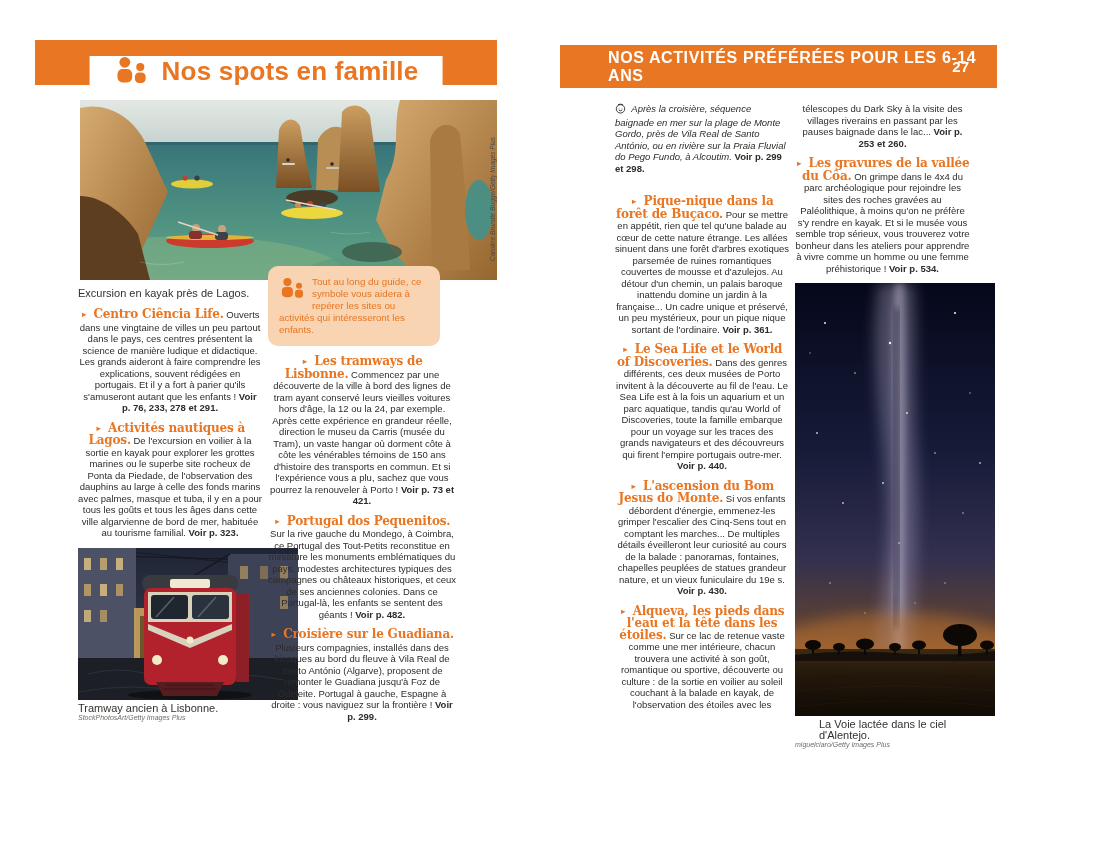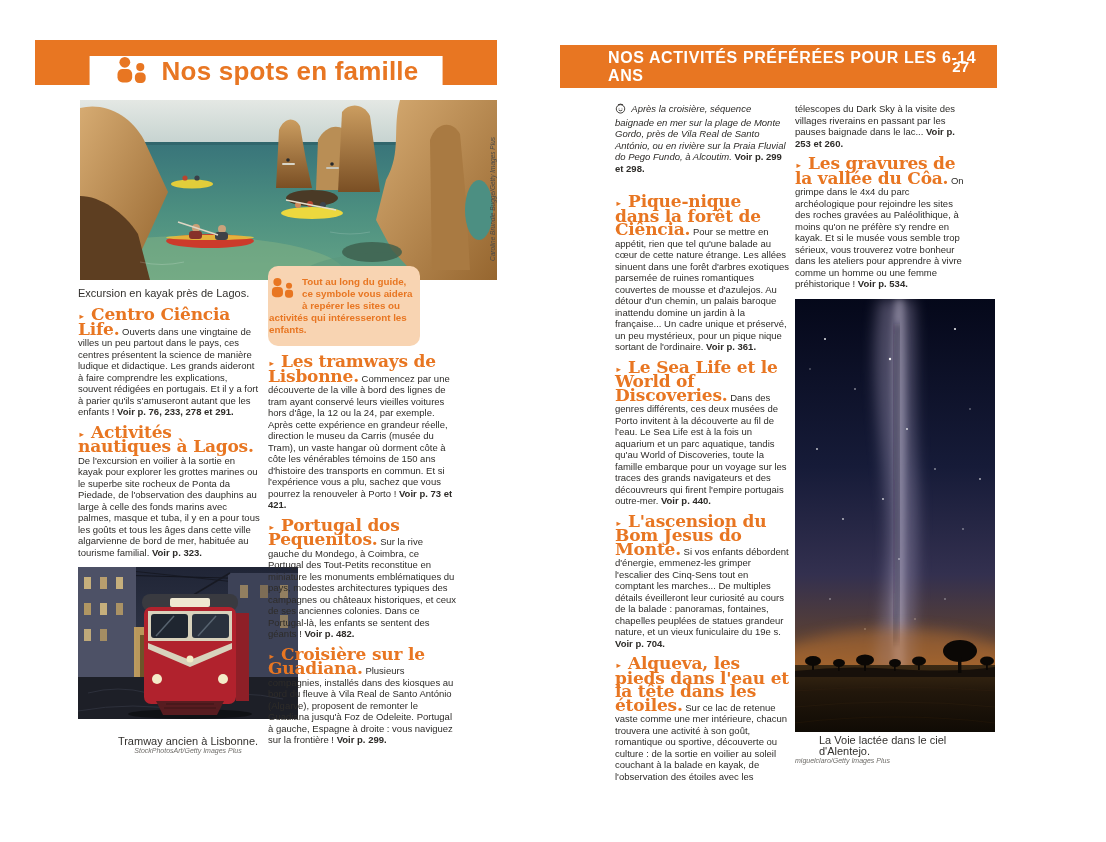--- a/index.html
+++ b/index.html
@@ -16,35 +16,35 @@
   .vcredit-wrap{position:absolute;right:1px;top:24px;height:150px;display:flex;align-items:center;}
   .vcredit{writing-mode:vertical-rl;transform:rotate(180deg);font-size:6.5px;font-style:italic;color:#4c4a46;}
   
   .col{position:absolute;font-size:9.5px;line-height:11.5px;}
   .lcol1{left:78px;top:284px;width:184px;}
   .lcol2{left:268px;top:266px;width:188px;z-index:2;}
   .rcol1{left:615px;top:103px;width:174px;}
   .rcol2{left:795px;top:103px;width:175px;}
   .photo-caption{font-size:11px;line-height:11px;color:#33312e;margin:4px 0 10px;}
   .credit{font-size:7px;font-style:italic;color:#6e6c68;line-height:8.5px;}
-  .sect{margin:0 0 9px 0;}
+  .sect{margin:0 0 9px 0;text-align:center;}
   .arrow{color:#e87622;font-size:7.5px;position:relative;top:-1px;margin-right:3px;}
   .shead{font-family:"DejaVu Serif","Liberation Serif",serif;font-weight:bold;color:#e87622;
-         font-size:17px;letter-spacing:-0.2px;}
+         font-size:12px;letter-spacing:-0.2px;}
   .ssee{font-weight:bold;}
   .intro{font-style:italic;margin:0 0 22px 0;}
   .intro .ssee{font-style:normal;}
   .smiley{display:inline-block;vertical-align:-2px;margin-right:3px;}
   
-  .callout{background:#f8d4b2;border-radius:10px;padding:10px 1px;width:150px;
-           color:#e87622;font-weight:bold;font-size:9.8px;line-height:12px;margin:0 0 10px 0;}
+  .callout{background:#f8d4b2;border-radius:10px;padding:10px 11px;width:150px;
+           color:#e87622;font-weight:normal;font-size:9.8px;line-height:12px;margin:0 0 10px 0;}
   .callout-icon{float:left;margin:1px 6px 2px 0;}
   
   .tram-fig{width:220px;height:152px;margin-top:8px;}
-  .tram-capblock{width:220px;text-align:center;margin-top:17px;}
+  .tram-capblock{width:220px;text-align:left;margin-top:3px;}
   .tram-capblock .photo-caption{margin:0;}
   .mw-fig{width:200px;height:433px;margin-top:6px;}
   .mw-capblock{width:200px;margin-top:3px;}
   .mw-capblock .photo-caption{margin:0;padding-left:24px;}
   
   .rheader{position:absolute;left:560px;top:45px;width:437px;height:43px;background:#e87622;
            display:flex;align-items:center;justify-content:center;}
   .rheader-title{color:#fff;font-weight:bold;font-size:16px;letter-spacing:0.6px;padding-left:48px;}
   .rheader-page{position:absolute;right:28px;color:#fff;font-weight:bold;font-size:15px;}
 </style>
@@ -256,37 +256,37 @@
           <path d="M4,7.6 q2,1.8 4,0"></path>
           <path d="M3.2,2 q2.8,-1.6 5.6,0"></path>
         </svg>
       </span>
       <span class="sbody">Après la croisière, séquence baignade en mer sur la plage de Monte Gordo, près de Vila Real de Santo António, ou en rivière sur la Praia Fluvial do Pego Fundo, à Alcoutim.</span>
       <span class="ssee">Voir p. 299 et 298.</span>
     </p>
 
     <p class="sect">
       <span class="arrow">►</span>
-      <span class="shead">Pique-nique dans la forêt de Ciência.</span>
+      <span class="shead">Pique-nique dans la forêt de Buçaco.</span>
       <span class="sbody">Pour se mettre en appétit, rien que tel qu'une balade au cœur de cette nature étrange. Les allées sinuent dans une forêt d'arbres exotiques parsemée de ruines romantiques couvertes de mousse et d'azulejos. Au détour d'un chemin, un palais baroque inattendu domine un jardin à la française... Un cadre unique et préservé, un peu mystérieux, pour un pique nique sortant de l'ordinaire.</span>
       <span class="ssee">Voir p. 361.</span>
     </p>
 
     <p class="sect">
       <span class="arrow">►</span>
       <span class="shead">Le Sea Life et le World of Discoveries.</span>
       <span class="sbody">Dans des genres différents, ces deux musées de Porto invitent à la découverte au fil de l'eau. Le Sea Life est à la fois un aquarium et un parc aquatique, tandis qu'au World of Discoveries, toute la famille embarque pour un voyage sur les traces des grands navigateurs et des découvreurs qui firent l'empire portugais outre-mer.</span>
       <span class="ssee">Voir p. 440.</span>
     </p>
 
     <p class="sect">
       <span class="arrow">►</span>
       <span class="shead">L'ascension du Bom Jesus do Monte.</span>
       <span class="sbody">Si vos enfants débordent d'énergie, emmenez-les grimper l'escalier des Cinq-Sens tout en comptant les marches... De multiples détails éveilleront leur curiosité au cours de la balade : panoramas, fontaines, chapelles peuplées de statues grandeur nature, et un vieux funiculaire du 19e s.</span>
-      <span class="ssee">Voir p. 704.</span>
+      <span class="ssee">Voir p. 430.</span>
     </p>
 
     <p class="sect">
       <span class="arrow">►</span>
       <span class="shead">Alqueva, les pieds dans l'eau et la tête dans les étoiles.</span>
       <span class="sbody">Sur ce lac de retenue vaste comme une mer intérieure, chacun trouvera une activité à son goût, romantique ou sportive, découverte ou culture : de la sortie en voilier au soleil couchant à la balade en kayak, de l'observation des étoiles avec les</span>
     </p>
   </div>
 
   <div class="col rcol2">

